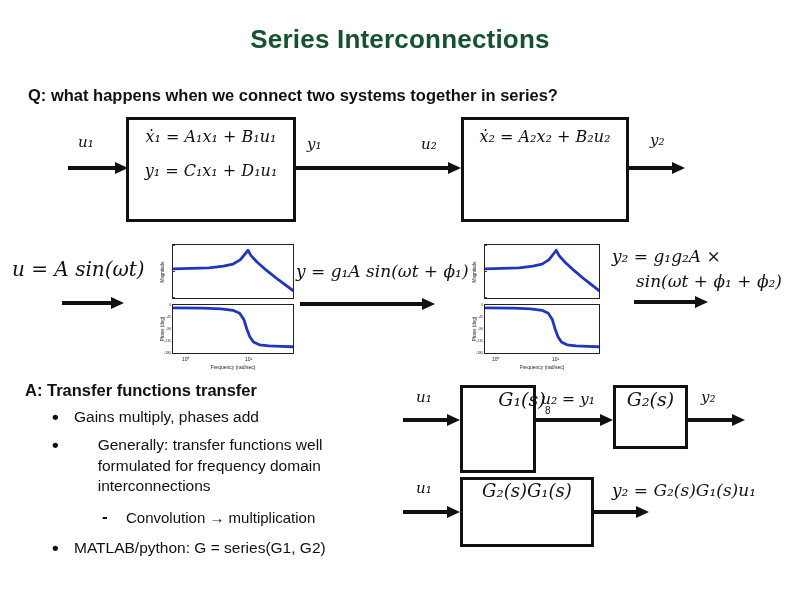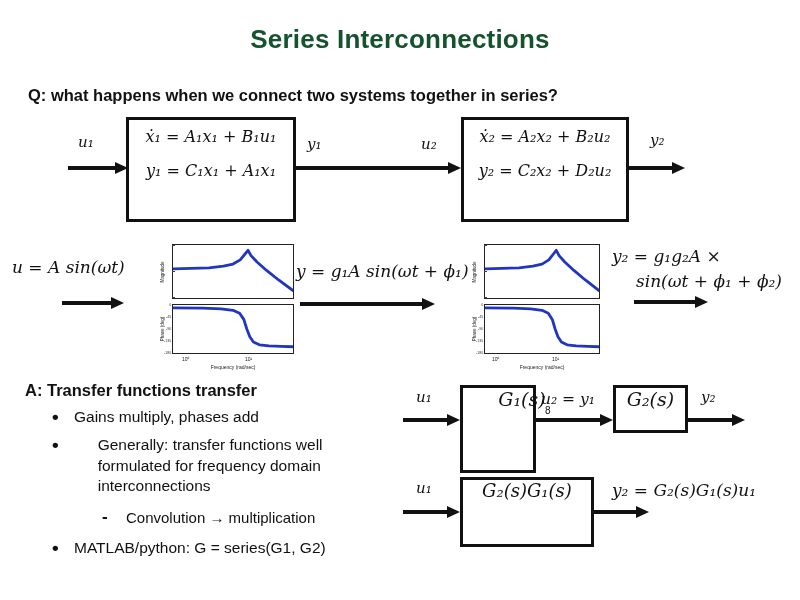--- a/index.html
+++ b/index.html
@@ -54,42 +54,41 @@
 <div class="abs qline">Q: what happens when we connect two systems together in series?</div>
 
 <span class="siglabel math" style="left:78px; top:133px;">u₁</span>
 <div class="arrow" style="left:68px; top:161px; width:60px;">
     <i class="shaft"></i>
     <i class="head"></i>
   </div>
 
 <div class="box" style="left:126px; top:117px; width:170px; height:105px;">
   <span class="eq math">ẋ₁ = A₁x₁ + B₁u₁</span>
-  <span class="eq math">y₁ = C₁x₁ + A₁x₁</span>
+  <span class="eq math">y₁ = C₁x₁ + D₁u₁</span>
 </div>
 
 <span class="siglabel math" style="left:307px; top:135px;">y₁</span>
 <span class="siglabel math" style="left:421px; top:135px;font-style:italic;">u₂</span>
 <div class="arrow" style="left:296px; top:161px; width:165px;">
     <i class="shaft"></i>
     <i class="head"></i>
   </div>
 
 <div class="box" style="left:461px; top:117px; width:168px; height:105px;">
   <span class="eq math">ẋ₂ = A₂x₂ + B₂u₂</span>
-  <span class="eq math">y₂ = C₂x₂ + D₂u₂</span>
 </div>
 
 <div class="arrow" style="left:629px; top:161px; width:56px;">
     <i class="shaft"></i>
     <i class="head"></i>
   </div>
 <span class="siglabel math" style="left:650px; top:131px;">y₂</span>
 
-<span class="abs math" style="left:12px; top:257px; font-size:17px; white-space:nowrap;">u = A sin(ωt)</span>
+<span class="abs math" style="left:12px; top:257px; font-size:20px; white-space:nowrap;">u = A sin(ωt)</span>
 <div class="arrow" style="left:62px; top:296px; width:62px;">
     <i class="shaft"></i>
     <i class="head"></i>
   </div>
 
 <div class="bode" style="left:150px; top:242px; width:146px; height:132px;">
   <div class="frame" style="left:22px; top:2px; width:122px; height:55px;">
     <svg viewBox="0 0 100 40" preserveAspectRatio="none">
       <polyline fill="none" stroke-width="2.8" stroke-linejoin="round" stroke-linecap="round" vector-effect="non-scaling-stroke" points="0,18 15,17.6 30,17.2 42,16 50,14.399999999999999 56.00000000000001,11.200000000000001 60,6.800000000000001 62.5,4 65,8 70,12.8 78,19.2 88,26.400000000000002 100,34.4" stroke="#2136c0"></polyline>
     </svg>
@@ -193,21 +192,21 @@
   <span class="gbox-label math">G₁(s)</span>
 </div>
 
 <span class="siglabel math" style="left:541px; top:390px; font-size:15.5px;">u₂ = y₁</span>
 <span class="stray8" style="left:545px; top:405px;">8</span>
 <div class="arrow" style="left:536px; top:413px; width:77px;">
     <i class="shaft"></i>
     <i class="head"></i>
   </div>
 
-<div class="box" style="left:613px; top:385px; width:75px; height:48px;">
+<div class="box" style="left:613px; top:385px; width:75px; height:64px;">
   <span class="gbox-label math">G₂(s)</span>
 </div>
 
 <div class="arrow" style="left:688px; top:413px; width:57px;">
     <i class="shaft"></i>
     <i class="head"></i>
   </div>
 <span class="siglabel math" style="left:701px; top:388px;">y₂</span>
 
 <span class="siglabel math" style="left:416px; top:479px;">u₁</span>

